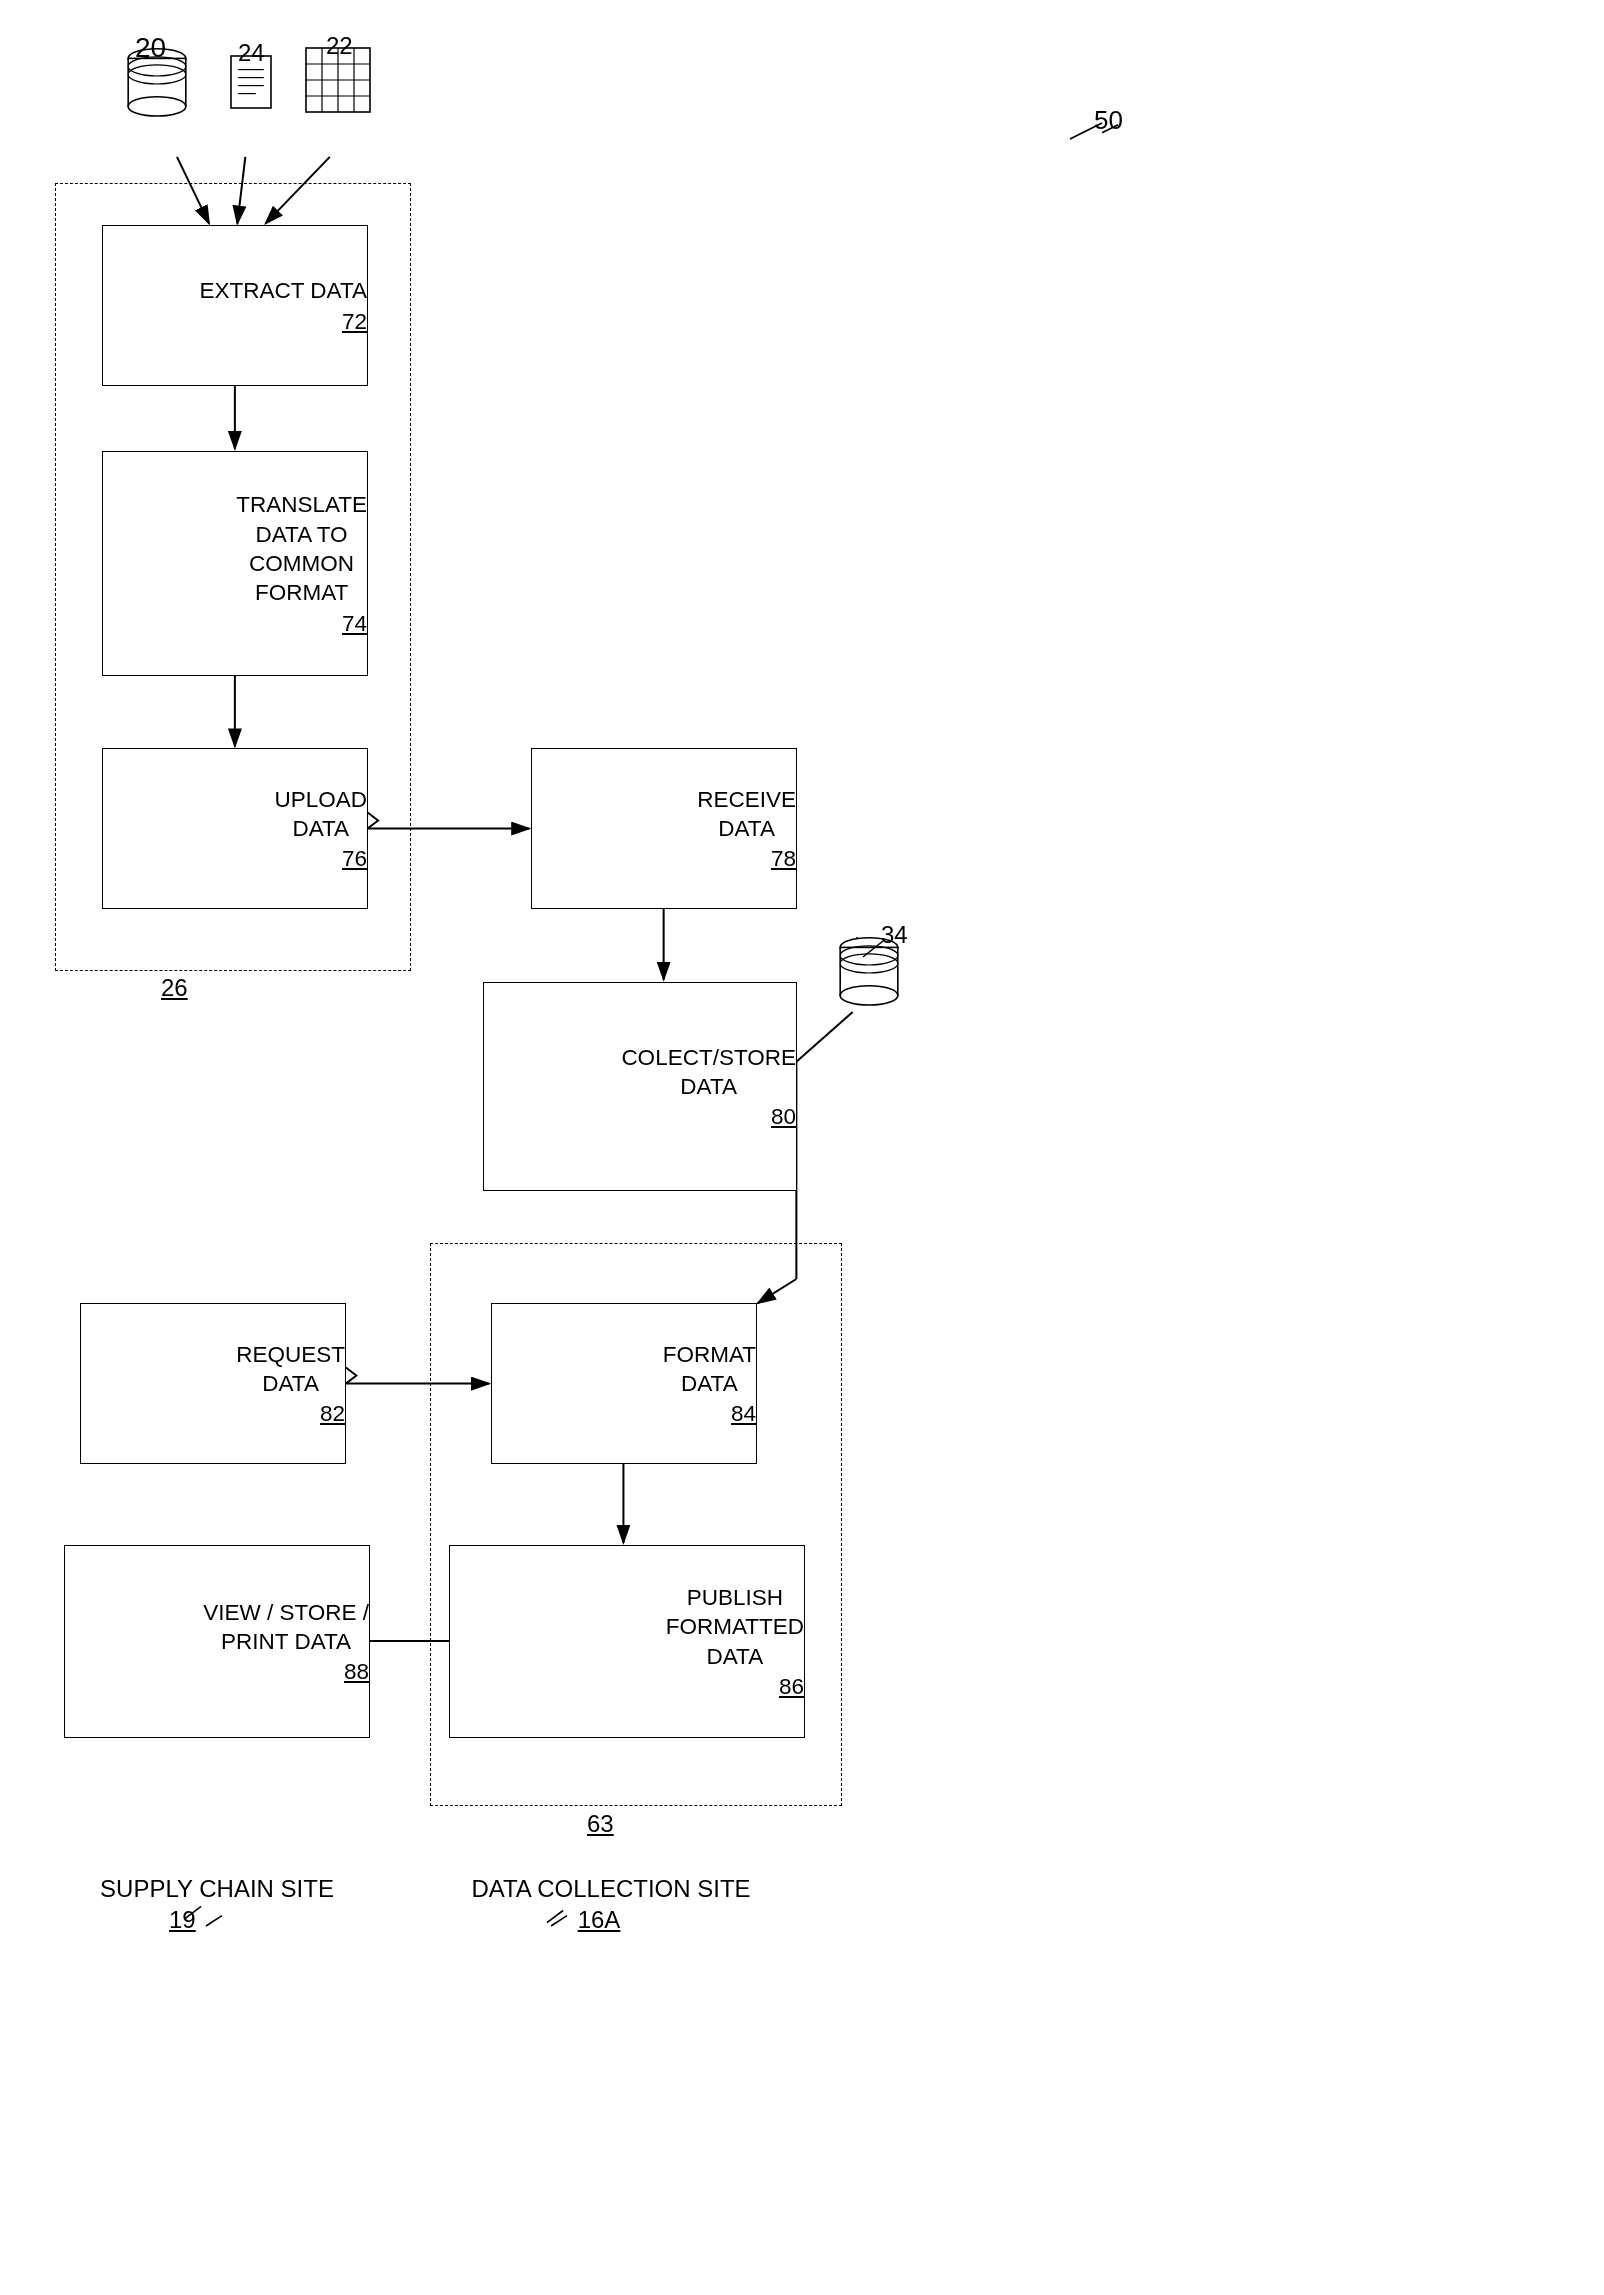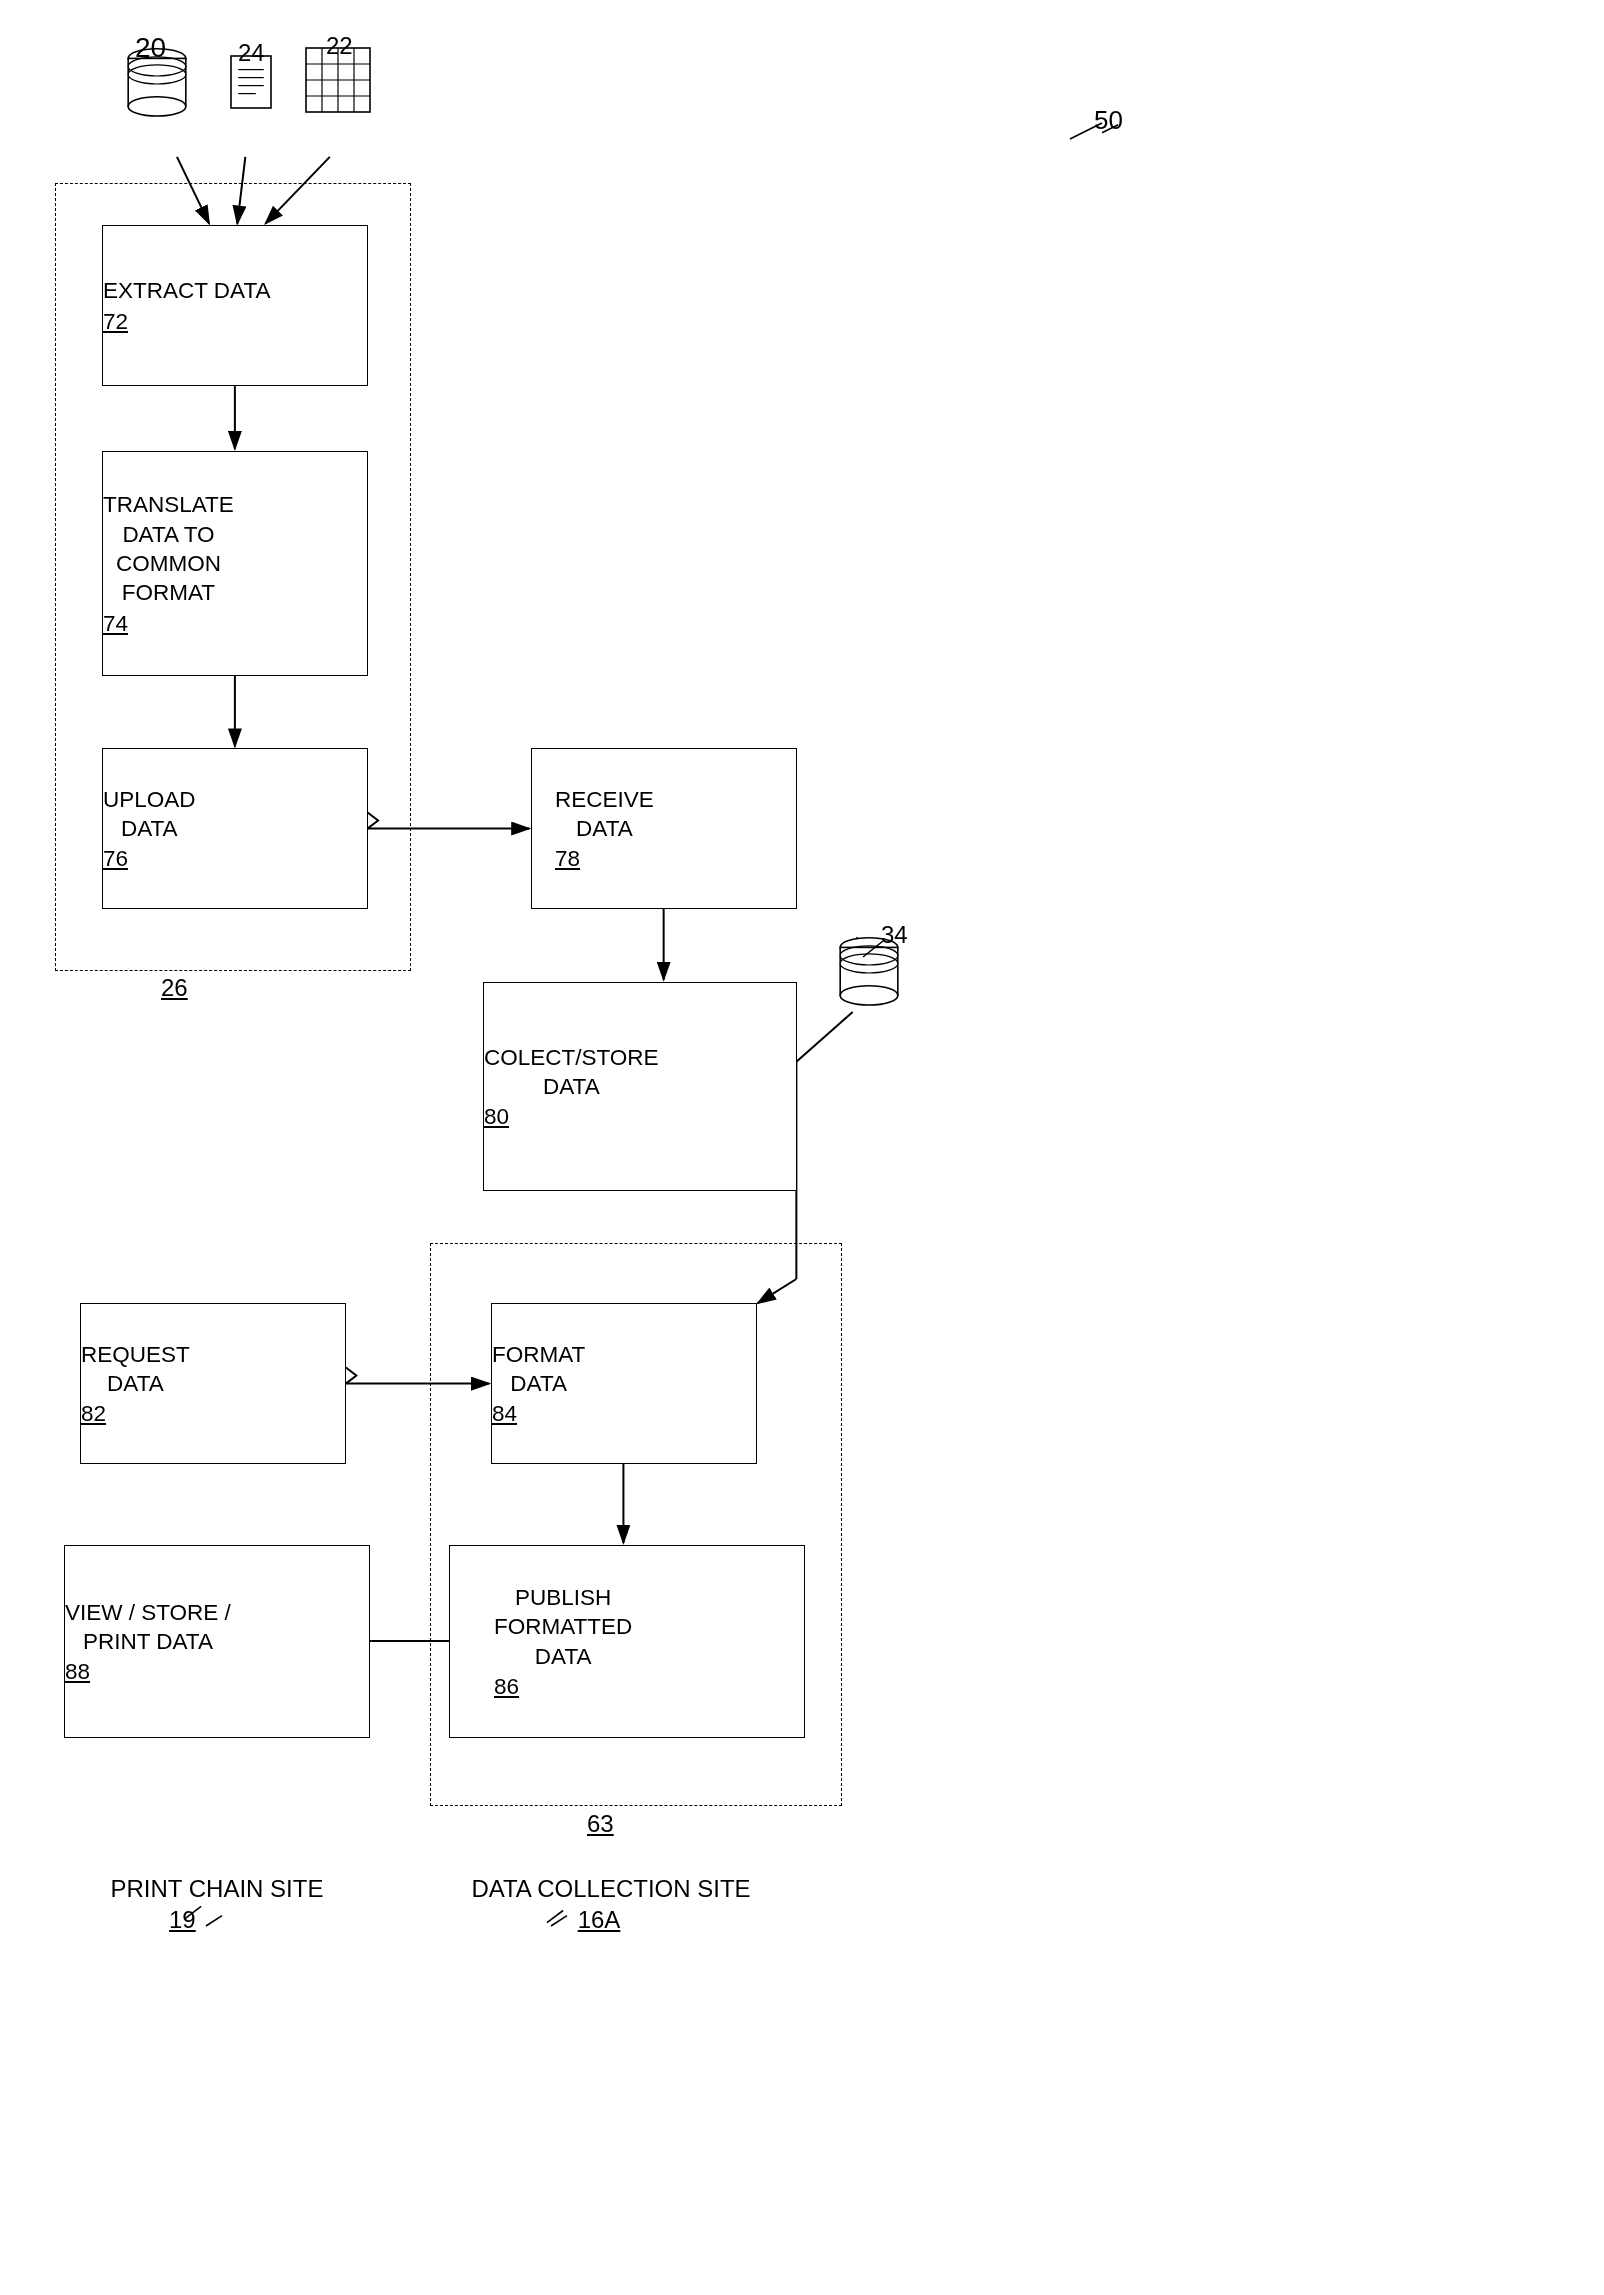--- a/index.html
+++ b/index.html
@@ -19,21 +19,21 @@
       height: 2295px;
     }
 
     
     .process-box {
       position: absolute;
       border: 1.6px solid #000;
       background: #fff;
       display: flex;
       flex-direction: column;
-      align-items: flex-start;
+      align-items: flex-end;
       justify-content: center;
       text-align: center;
       font-size: 22.5px;
       font-weight: normal;
     }
 
     .process-box .box-label {
       font-size: 22.5px;
       line-height: 1.3;
       text-transform: uppercase;
@@ -232,21 +232,21 @@
 
   <div style="position:absolute; left:161px; top:974px; font-size:24px;">
     <span style="text-decoration:underline;">26</span>
   </div>
 
   <div style="position:absolute; left:587px; top:1810px; font-size:24px;">
     <span style="text-decoration:underline;">63</span>
   </div>
 
   <div style="position:absolute; left:48px; top:1875px; font-size:24px; text-align:center; width:338px;">
-    <div>PRINT CHAIN SITE</div>
+    <div>SUPPLY CHAIN SITE</div>
     <div style="text-align:left; margin-top:3.2px; margin-left:121px;">
       <span style="text-decoration:underline;">19</span>
       <svg style="display:inline; vertical-align:middle;" width="24" height="16" viewBox="0 0 30 20">
         <line x1="5" y1="15" x2="25" y2="2" stroke="#000" stroke-width="2"></line>
       </svg>
     </div>
   </div>
 
   <div style="position:absolute; left:410px; top:1875px; font-size:24px; text-align:center; width:402px;">
     <div>DATA COLLECTION SITE</div>

